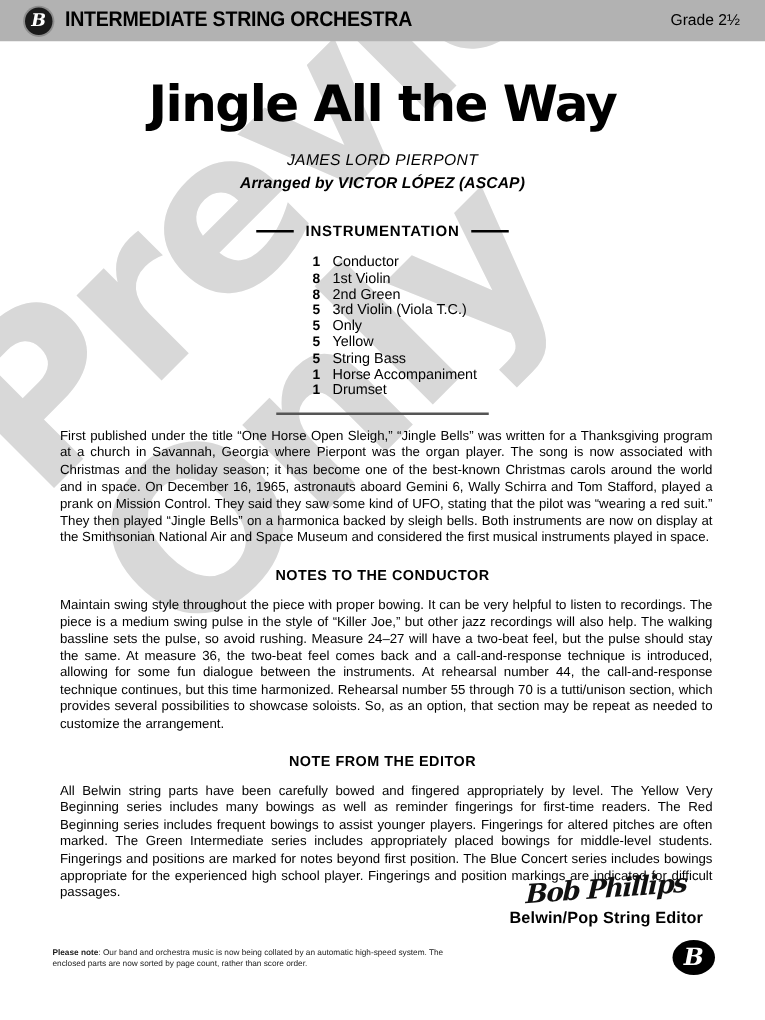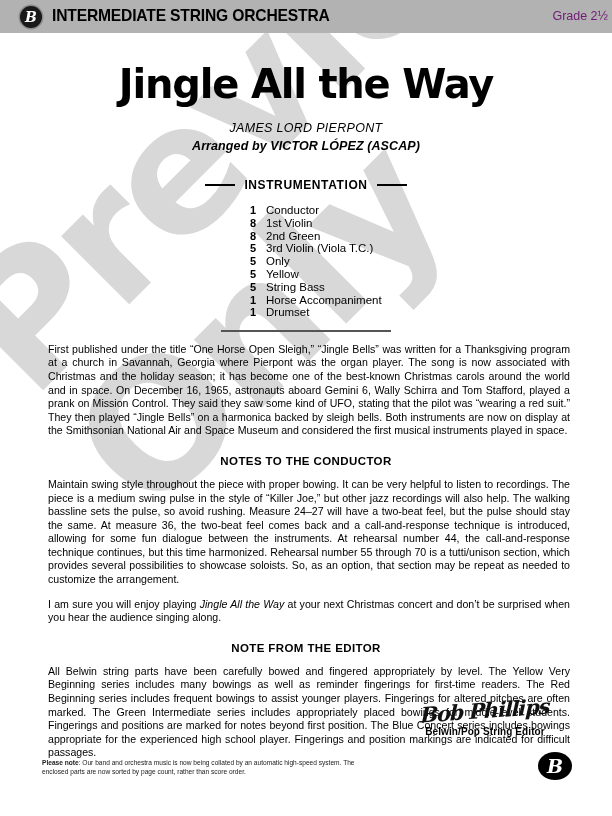--- a/index.html
+++ b/index.html
@@ -91,25 +91,25 @@
     font-family: "Liberation Sans", sans-serif;
     font-weight: bold;
     font-size: 17px;
     letter-spacing: -0.2px;
     color: #000000;
     transform: scaleX(0.92);
     transform-origin: left center;
   }
   .header-grade {
     position: absolute;
-    right: 4px;
+    right: 20px;
     top: 9px;
     font-family: "Liberation Sans", sans-serif;
     font-size: 12.5px;
-    color: #701a75;
+    color: #000000;
   }
 
   
   .content {
     position: absolute;
     left: 0;
     top: 33px;
     width: 612px;
     z-index: 2;
   }
@@ -232,21 +232,21 @@
     font-weight: bold;
     font-size: 21px;
     letter-spacing: -1.2px;
     transform: rotate(-4deg) skewX(-6deg);
     color: #111;
     line-height: 1;
   }
   .signature-title {
     font-family: "Liberation Sans", sans-serif;
     font-weight: bold;
-    font-size: 10px;
+    font-size: 13px;
     margin-top: 5px;
     letter-spacing: 0.1px;
   }
 
   
   .footer {
     position: absolute;
     left: 0;
     top: 758px;
     width: 612px;
@@ -399,21 +399,20 @@
 
     <div class="divider"></div>
 
     <div class="body-block gap-after-head">
       <p>First published under the title “One Horse Open Sleigh,” “Jingle Bells” was written for a Thanksgiving program at a church in Savannah, Georgia where Pierpont was the organ player. The song is now associated with Christmas and the holiday season; it has become one of the best-known Christmas carols around the world and in space. On December 16, 1965, astronauts aboard Gemini 6, Wally Schirra and Tom Stafford, played a prank on Mission Control. They said they saw some kind of UFO, stating that the pilot was “wearing a red suit.” They then played “Jingle Bells” on a harmonica backed by sleigh bells. Both instruments are now on display at the Smithsonian National Air and Space Museum and considered the first musical instruments played in space.</p>
     </div>
 
     <div class="section-head sec-conductor">NOTES TO THE CONDUCTOR</div>
     <div class="body-block gap-after-head">
       <p>Maintain swing style throughout the piece with proper bowing. It can be very helpful to listen to recordings. The piece is a medium swing pulse in the style of “Killer Joe,” but other jazz recordings will also help. The walking bassline sets the pulse, so avoid rushing. Measure 24–27 will have a two-beat feel, but the pulse should stay the same. At measure 36, the two-beat feel comes back and a call-and-response technique is introduced, allowing for some fun dialogue between the instruments. At rehearsal number 44, the call-and-response technique continues, but this time harmonized. Rehearsal number 55 through 70 is a tutti/unison section, which provides several possibilities to showcase soloists. So, as an option, that section may be repeat as needed to customize the arrangement.</p>
-      <p><span>I am sure you will enjoy playing </span><span class="ital">Jingle All the Way</span><span> at your next Christmas concert and don’t be surprised when you hear the audience singing along.</span></p>
     </div>
 
     <div class="section-head sec-editor">NOTE FROM THE EDITOR</div>
     <div class="body-block gap-after-head">
       <p>All Belwin string parts have been carefully bowed and fingered appropriately by level. The Yellow Very Beginning series includes many bowings as well as reminder fingerings for first-time readers. The Red Beginning series includes frequent bowings to assist younger players. Fingerings for altered pitches are often marked. The Green Intermediate series includes appropriately placed bowings for middle-level students. Fingerings and positions are marked for notes beyond first position. The Blue Concert series includes bowings appropriate for the experienced high school player. Fingerings and position markings are indicated for difficult passages.</p>
     </div>
 
   </div>
 
   <div class="signature-wrap">

